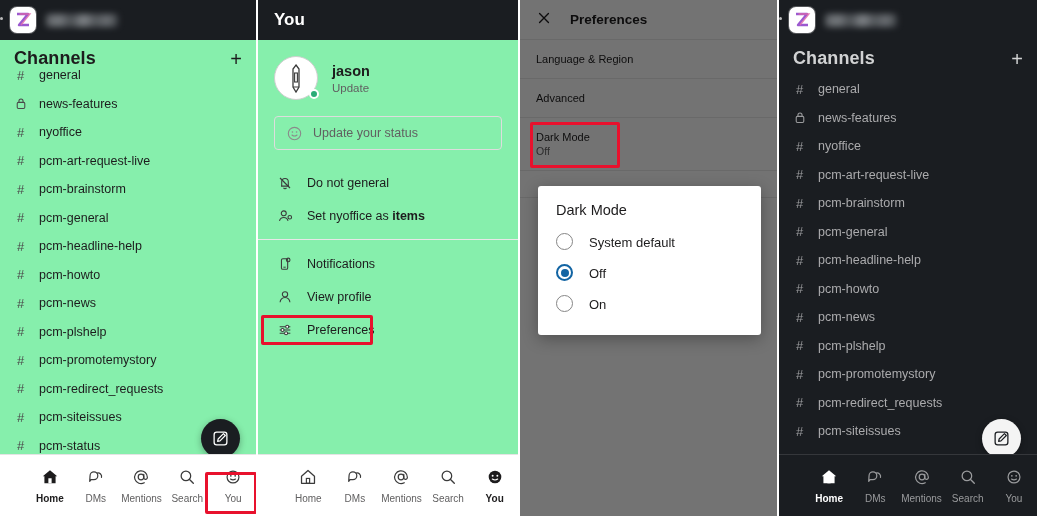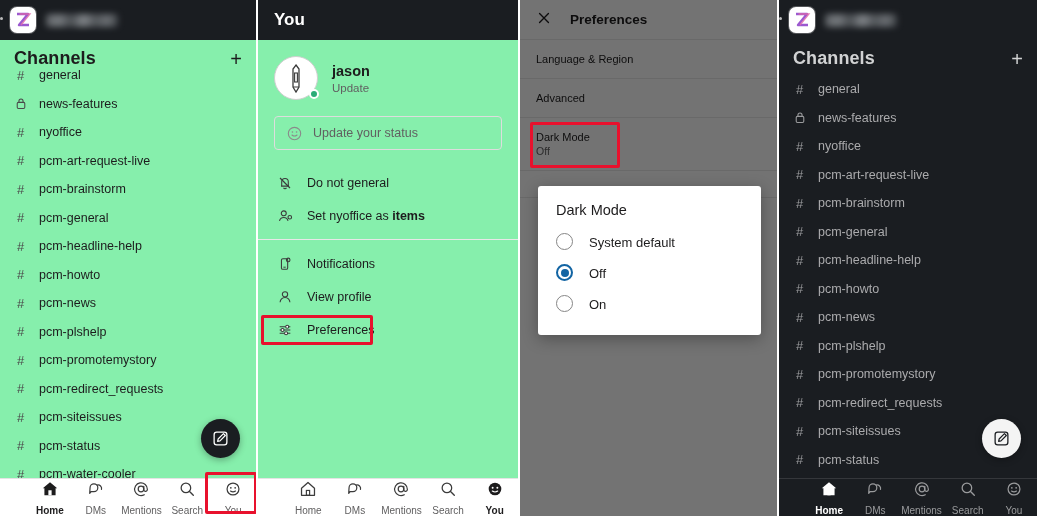--- a/index.html
+++ b/index.html
@@ -76,21 +76,21 @@
     position: absolute; right: 16px; bottom: 58px;
     width: 39px; height: 39px; border-radius: 50%;
     display: flex; align-items: center; justify-content: center;
     box-shadow: 0 2px 7px rgba(0,0,0,.3);
   }
   .fab.on-light { background: #1a1d21; }
   .fab.on-dark  { background: #f4f4f4; }
 
   
   .bottomnav {
-    position: absolute; left: 0; right: 0; bottom: 0; height: 38px;
+    position: absolute; left: 0; right: 0; bottom: 0; height: 62px;
     display: flex;  padding-left: 27px;
   }
   .bottomnav.light { background: #ffffff; border-top: 1px solid #e4e4e4; }
   .bottomnav.dark  { background: #1a1d21; border-top: 1px solid #35373b; }
   .nav-item {
     flex: 1; display: flex; flex-direction: column; align-items: center;
     justify-content: center; gap: 3px; position: relative; height: 100%;
   }
   .nav-label { font-size: 10px; }
   .light .nav-label { color: #616061; }

